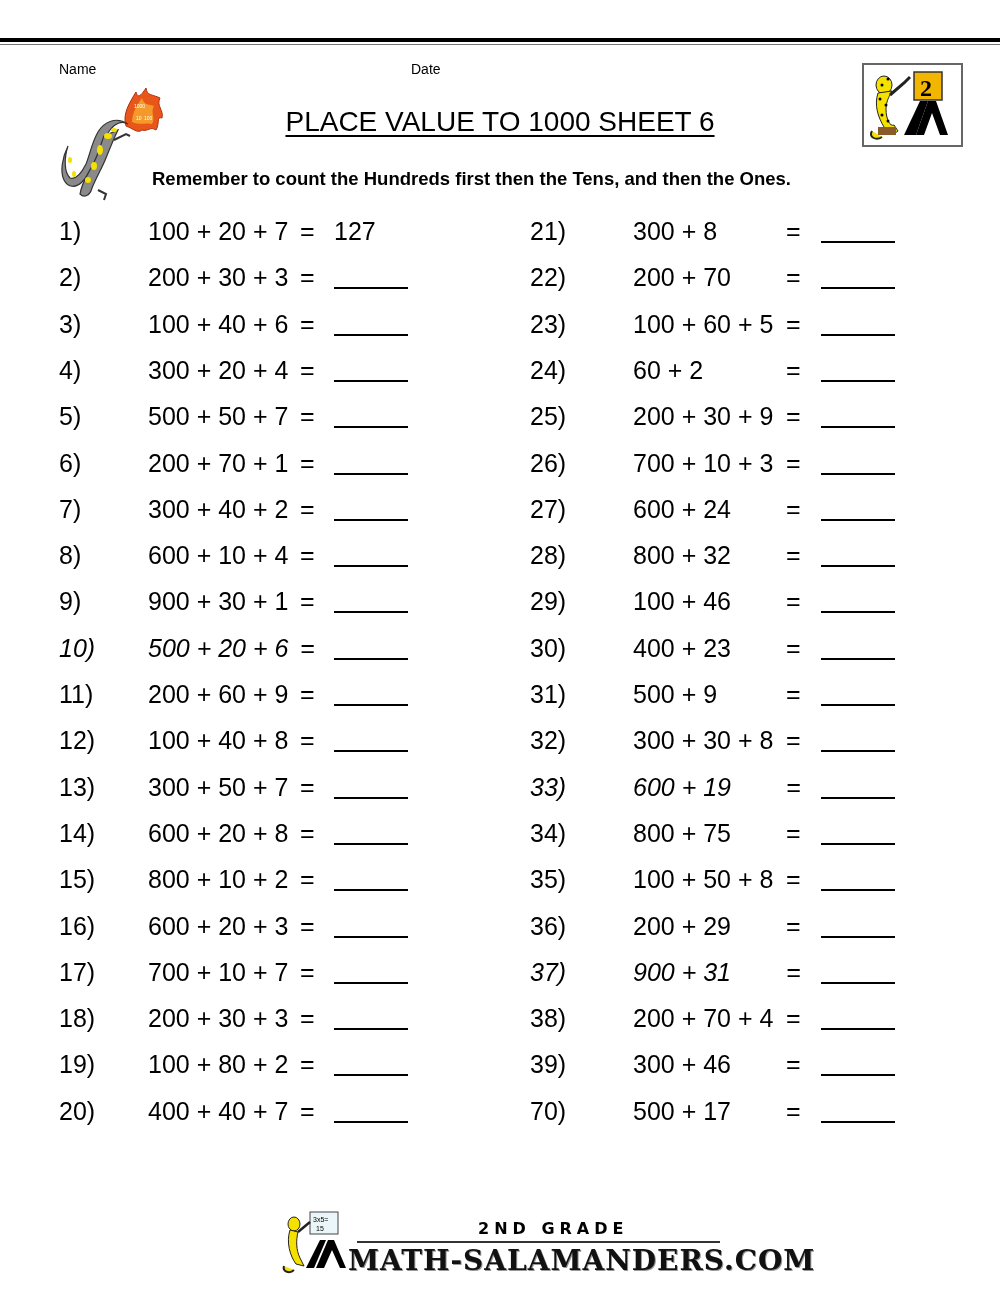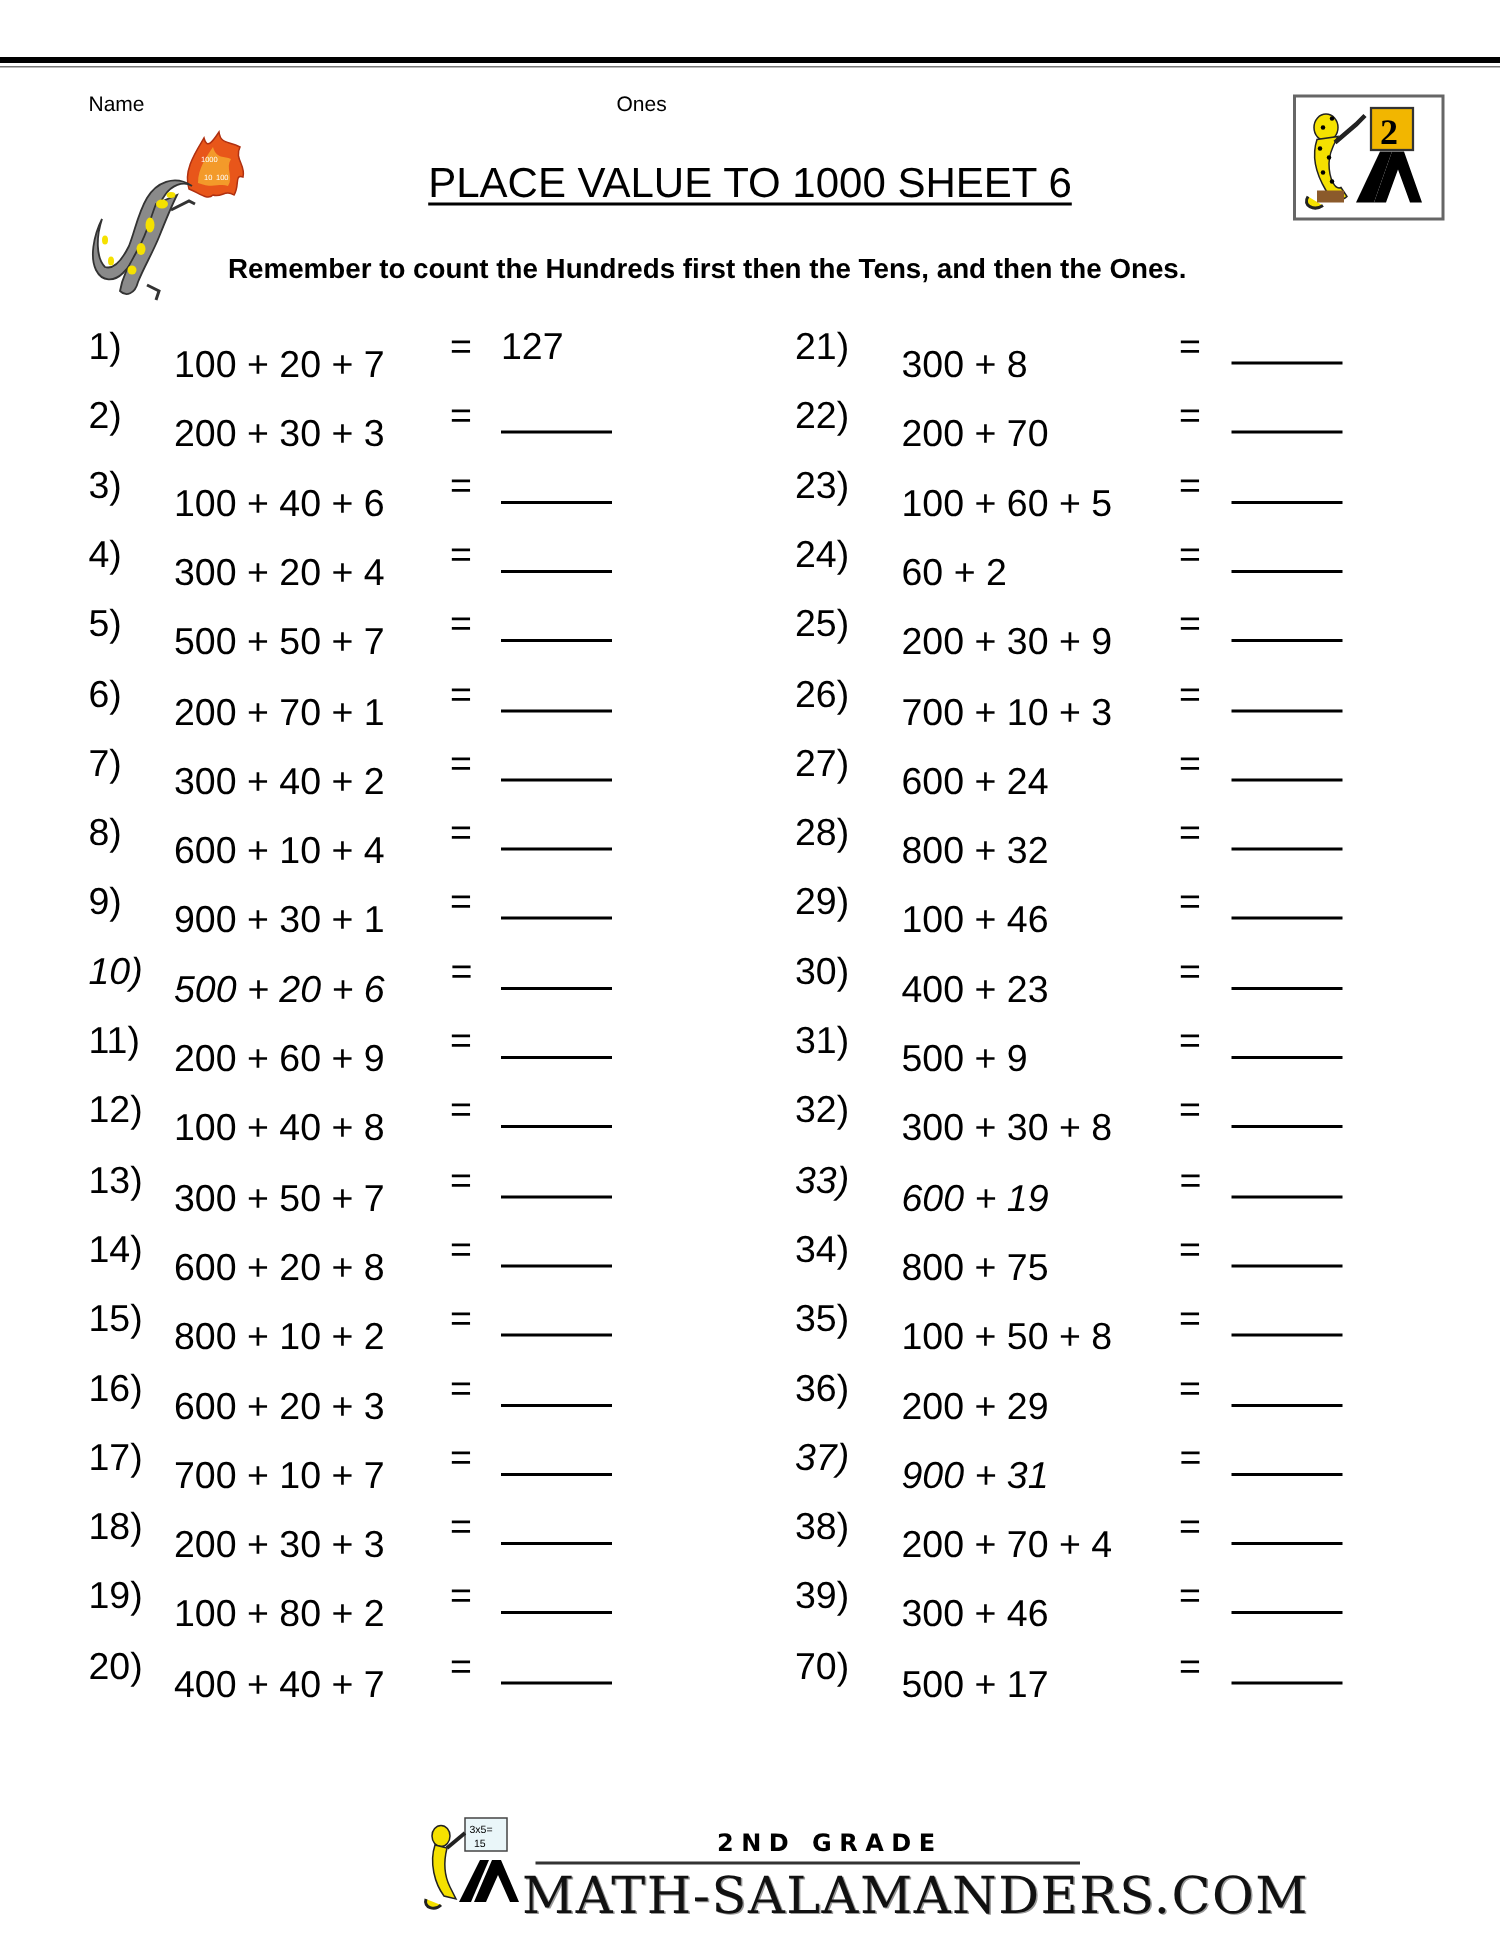--- a/index.html
+++ b/index.html
@@ -16,38 +16,38 @@
 
     .title { position: absolute; left: 0; width: 1000px; top: 106px; text-align: center; font-size: 28px; }
     .title span { text-decoration: underline; text-decoration-thickness: 2px; text-underline-offset: 4px; }
 
     .logo-box { position: absolute; left: 862px; top: 63px; width: 101px; height: 84px; border: 2px solid #666; background: #fff; }
 
     .instructions { position: absolute; left: 152px; top: 168px; font-size: 18.5px; font-weight: bold; }
 
     .problem { position: absolute; height: 34px; font-size: 25px; line-height: 34px; }
     .p-num { position: absolute; left: 0; top: 0; white-space: nowrap; }
-    .p-expr { position: absolute; top: 12px; white-space: nowrap; }
+    .p-expr { position: absolute; top: 0; white-space: nowrap; margin-left: 32px; }
     .p-eq { position: absolute; top: 0; }
     .p-ans { position: absolute; top: 0; white-space: nowrap; }
     .p-blank { position: absolute; top: 27px; width: 74px; height: 2px; background: #000; }
 
     .footer-logo { position: absolute; left: 280px; top: 1210px; width: 450px; height: 66px; }
     .footer-grade { position: absolute; left: 478px; top: 1219px; font-size: 16px; font-weight: bold; letter-spacing: 5px; font-family: "DejaVu Sans", sans-serif; }
     .footer-rule { position: absolute; left: 357px; top: 1241px; width: 363px; height: 2px; background: #333; }
-    .footer-site { position: absolute; left: 348px; top: 1244px; font-size: 34px; font-weight: normal; letter-spacing: 1px; font-family: "DejaVu Serif", serif; color: #111; text-shadow: 1px 1px 0 #999; }
+    .footer-site { position: absolute; left: 348px; top: 1244px; font-size: 28px; font-weight: bold; letter-spacing: 1px; font-family: "DejaVu Serif", serif; color: #111; text-shadow: 1px 1px 0 #999; }
   </style>
 </head>
 <body>
 
 <div class="top-rule"></div>
 <div class="top-rule-thin"></div>
 
 <div class="name-label">Name</div>
-<div class="date-label">Ones</div>
+<div class="date-label">Date</div>
 
 <svg class="salamander-left" viewBox="0 0 116 120">
 
   <path d="M74 42 C70 30 78 18 84 8 C86 16 90 10 94 4 C95 12 100 10 108 14 C104 22 112 26 110 34 C104 32 108 40 104 46 C98 42 96 48 90 46 C86 50 80 44 74 42 Z" fill="#e8561a" stroke="#b03010" stroke-width="1"></path>
   <path d="M80 38 C80 28 86 20 90 14 C92 22 98 20 102 22 C98 28 104 34 100 40 C94 38 90 42 80 38 Z" fill="#f39a2a"></path>
   <text x="82" y="24" font-size="5" fill="#fff" font-family="Liberation Sans, sans-serif">1000</text>
   <text x="84" y="36" font-size="5" fill="#fff" font-family="Liberation Sans, sans-serif">10</text>
   <text x="92" y="36" font-size="5" fill="#fff" font-family="Liberation Sans, sans-serif">100</text>
 
   <path d="M76 40 C70 36 62 40 58 46 C52 54 50 62 46 72 C42 82 36 92 30 98 C24 104 16 104 12 96 C8 88 10 74 16 62 C12 74 12 88 18 94 C24 96 30 88 34 80 C38 70 40 58 46 48 C52 38 64 32 76 40 Z" fill="#8a8a8a" stroke="#333" stroke-width="1.2"></path>

